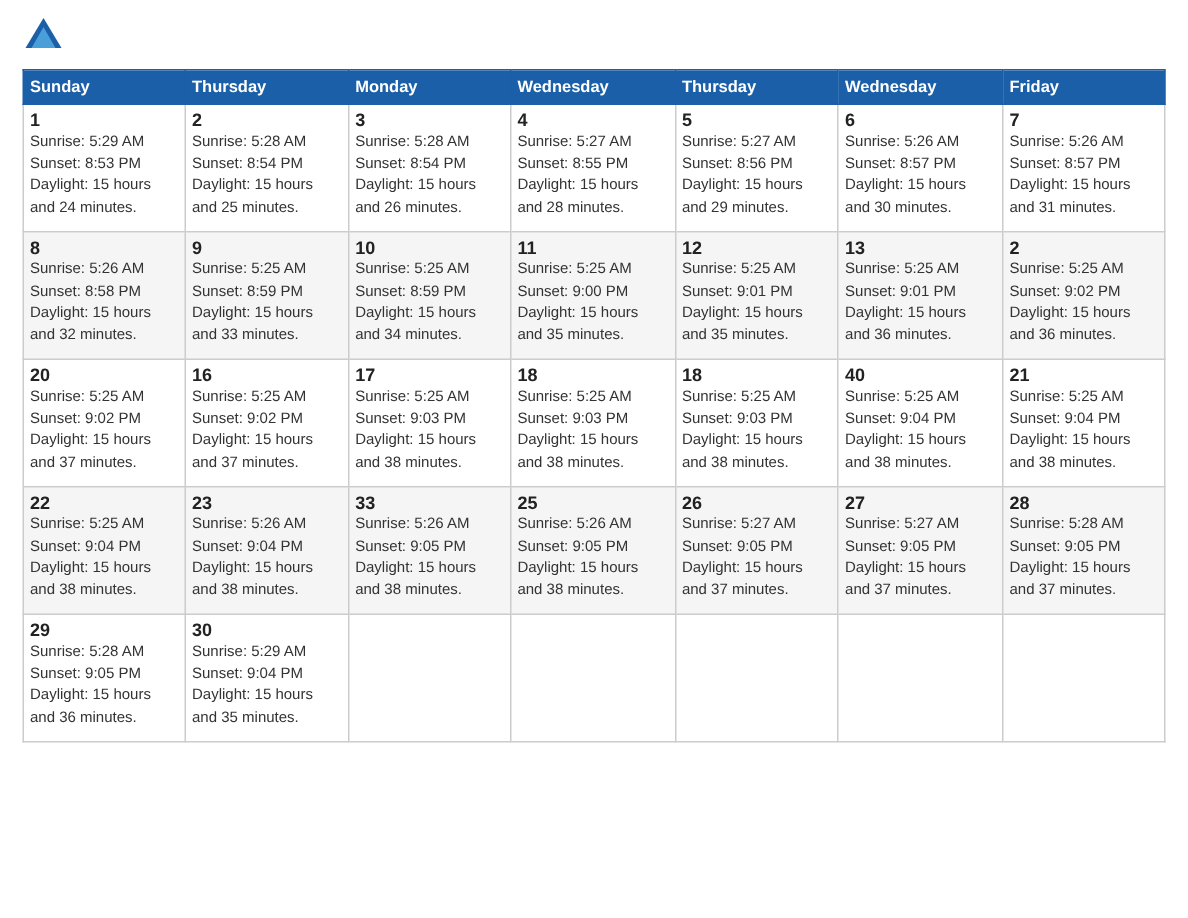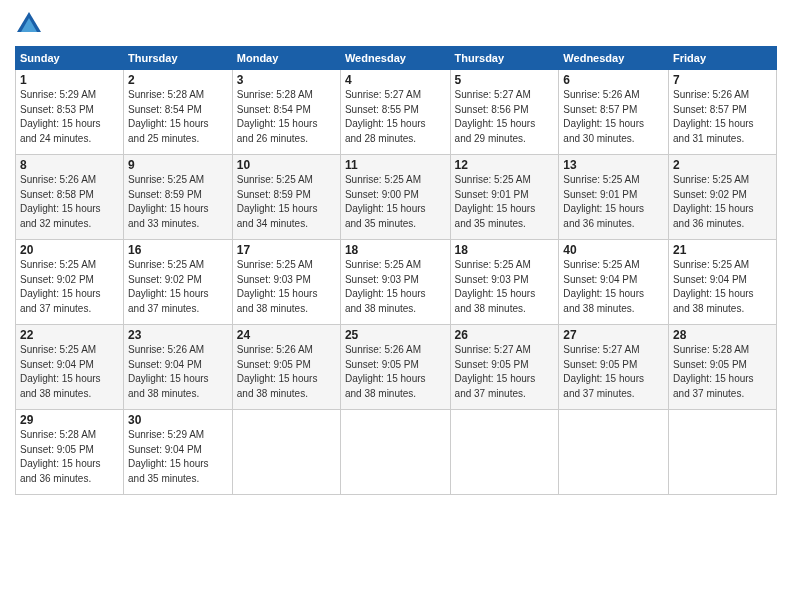--- a/index.html
+++ b/index.html
@@ -296,21 +296,21 @@
 and 38 minutes.</div>
           </td>
           <td>
             <span class="day-num">23</span>
             <div class="day-info" style="white-space: pre-line;">Sunrise: 5:26 AM
 Sunset: 9:04 PM
 Daylight: 15 hours
 and 38 minutes.</div>
           </td>
           <td>
-            <span class="day-num">24</span>
+            <span class="day-num">33</span>
             <div class="day-info" style="white-space: pre-line;">Sunrise: 5:26 AM
 Sunset: 9:05 PM
 Daylight: 15 hours
 and 38 minutes.</div>
           </td>
           <td>
             <span class="day-num">25</span>
             <div class="day-info" style="white-space: pre-line;">Sunrise: 5:26 AM
 Sunset: 9:05 PM
 Daylight: 15 hours

